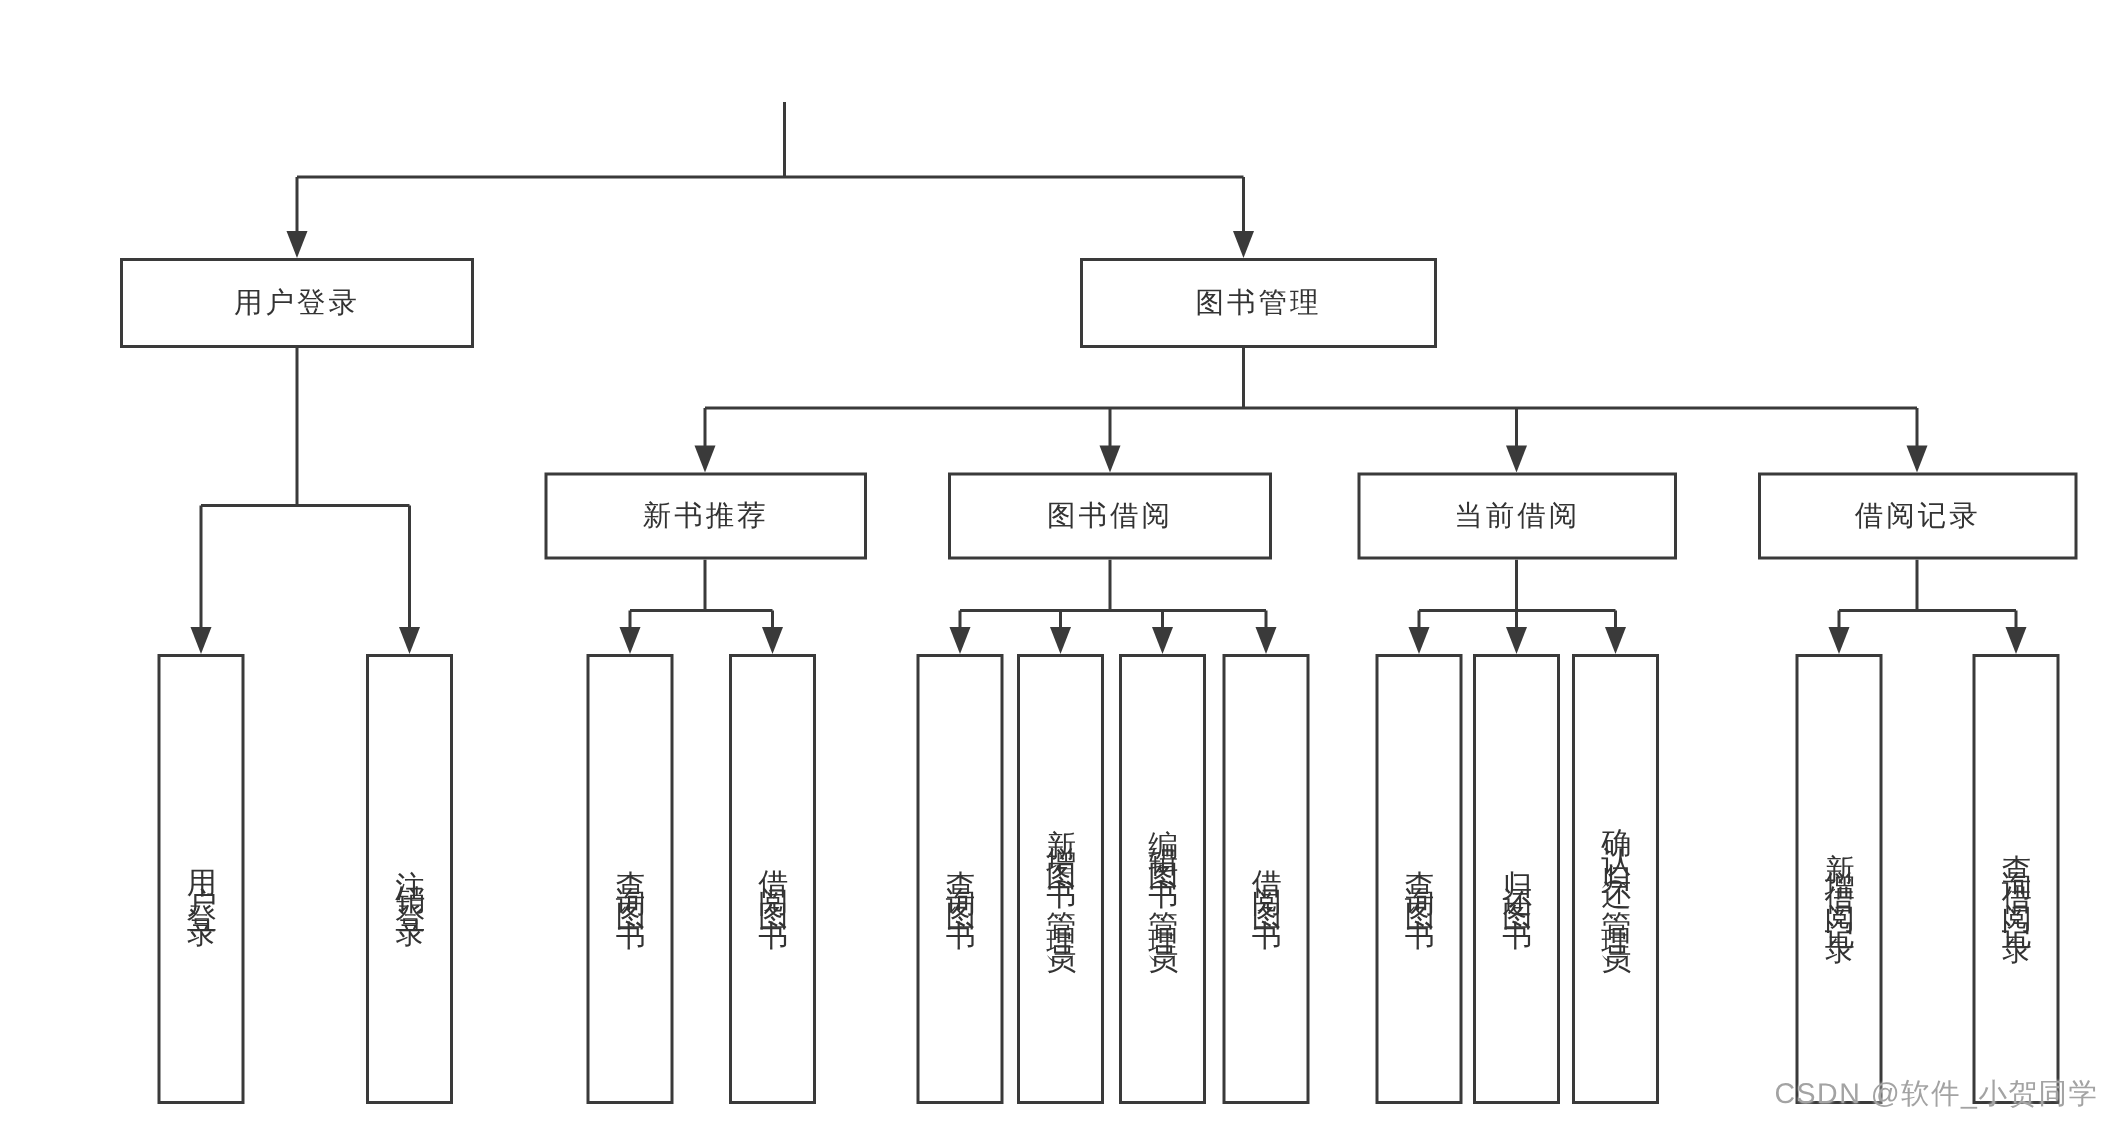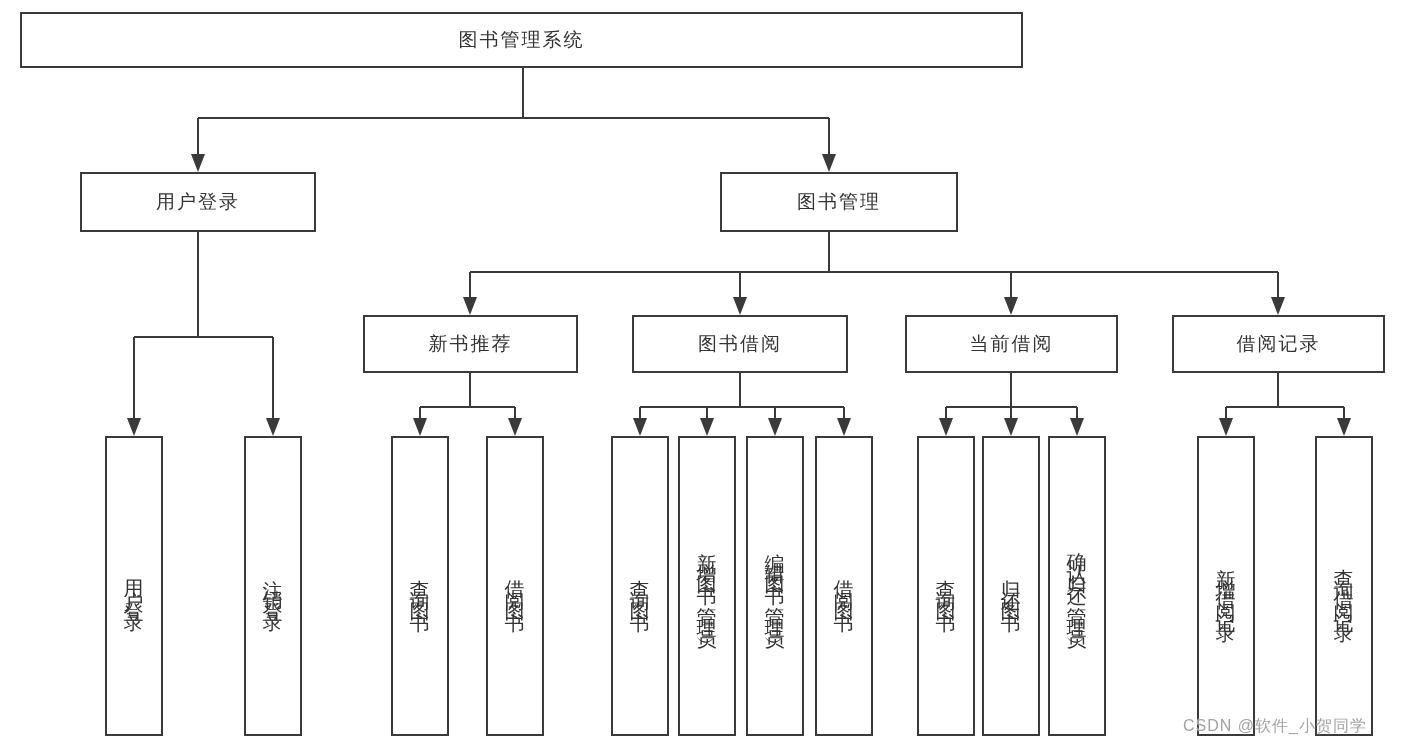--- a/index.html
+++ b/index.html
@@ -33,21 +33,21 @@
     text-orientation: mixed;
     font-size: 20px;
     line-height: 1;
     letter-spacing: 11px;
     white-space: nowrap;
   }
   .watermark {
     position: absolute;
     left: 1183px;
     top: 716px;
-    font-size: 16px;
+    font-size: 19px;
     color: #a3a3a3;
     letter-spacing: 1px;
     white-space: nowrap;
     z-index: 5;
     text-shadow: 0 0 2px #ffffff;
   }
 </style>
 </head>
 <body>
 
@@ -104,21 +104,20 @@
       <polygon points="768,418 782,418 775,436"></polygon>
       <polygon points="837,418 851,418 844,436"></polygon>
       <polygon points="939,418 953,418 946,436"></polygon>
       <polygon points="1004,418 1018,418 1011,436"></polygon>
       <polygon points="1070,418 1084,418 1077,436"></polygon>
       <polygon points="1219,418 1233,418 1226,436"></polygon>
       <polygon points="1337,418 1351,418 1344,436"></polygon>
     </g>
   </svg>
 
-  <div class="box h-box" style="left:20px; top:12px; width:1003px; height:56px;">图书管理系统</div>
 
   <div class="box h-box" style="left:80px; top:172px; width:236px; height:60px;">用户登录</div>
   <div class="box h-box" style="left:710px; top:172px; width:238px; height:60px;margin-left:10px;">图书管理</div>
 
   <div class="box h-box" style="left:632px; top:315px; width:216px; height:58px;">图书借阅</div>
   <div class="box h-box" style="left:363px; top:315px; width:215px; height:58px;">新书推荐</div>
   <div class="box h-box" style="left:905px; top:315px; width:213px; height:58px;">当前借阅</div>
   <div class="box h-box" style="left:1172px; top:315px; width:213px; height:58px;">借阅记录</div>
 
   <div class="box v-box" style="left:105px; top:436px; width:58px; height:300px;">

